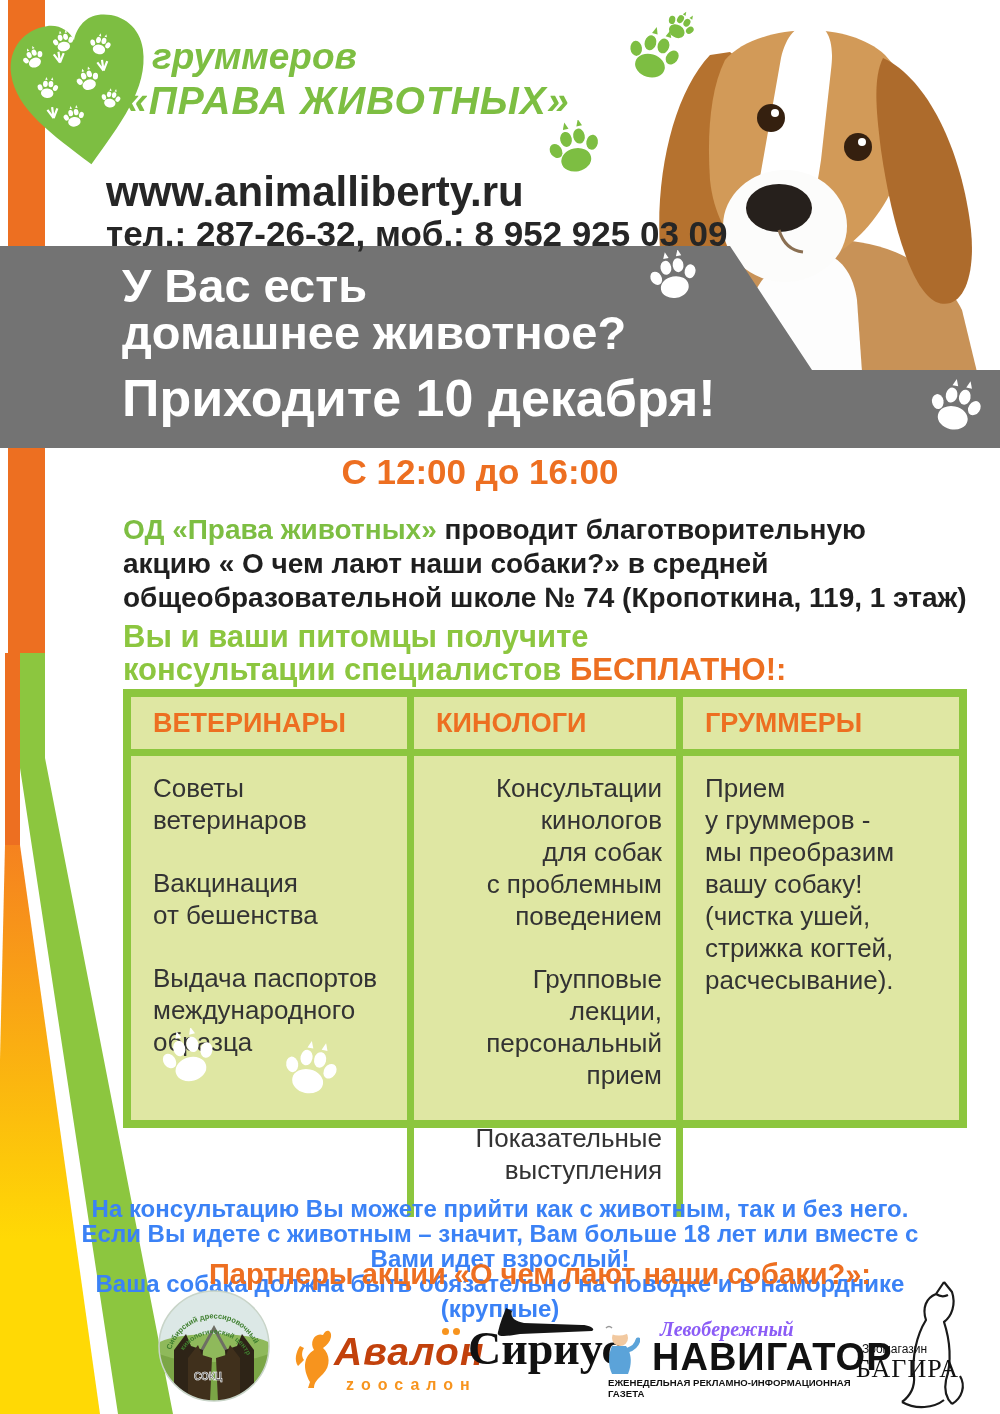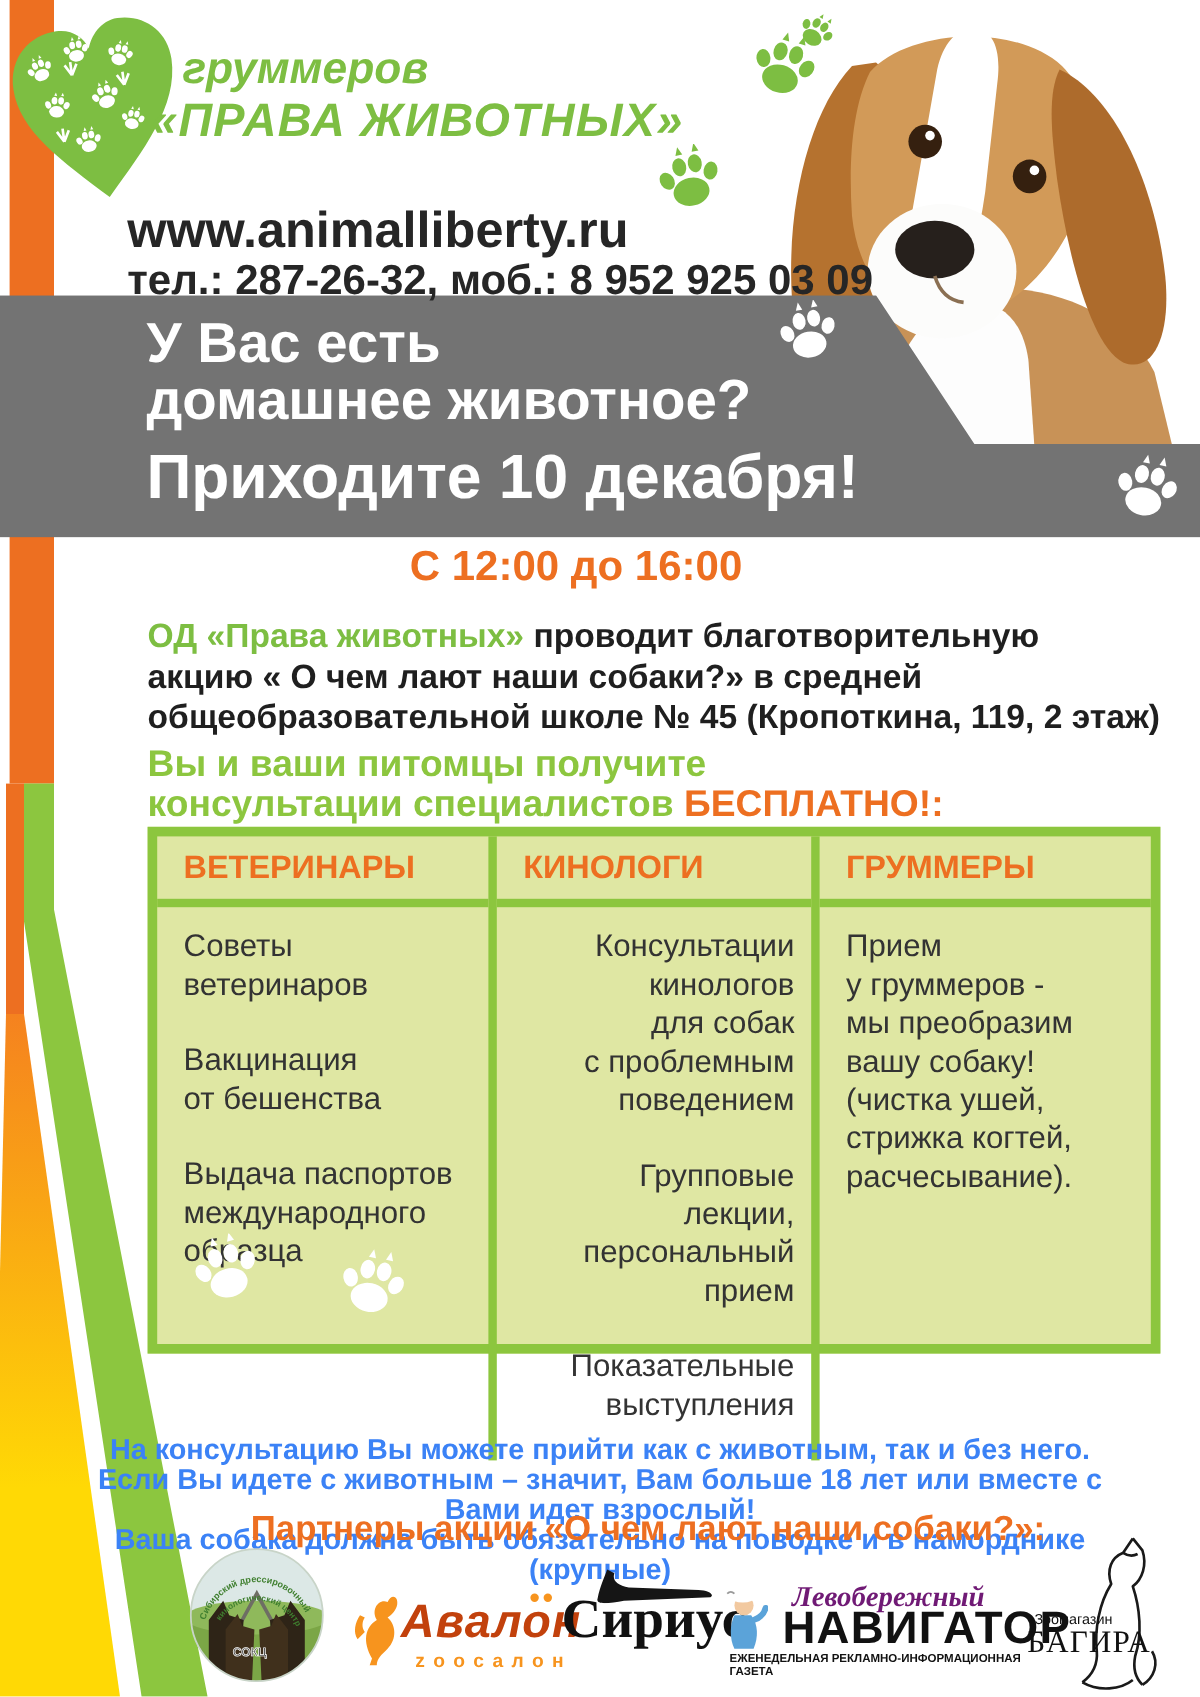--- a/index.html
+++ b/index.html
@@ -51,21 +51,21 @@
          font-weight:bold;font-size:29px;z-index:2;}
 
   
   .logo{z-index:2;}
   .avalon-name{position:absolute;left:44px;top:10px;font-size:39px;font-weight:bold;color:#c2410c;letter-spacing:1px;font-style:italic;}
   .avalon-sub{position:absolute;left:56px;top:56px;font-size:16px;font-weight:bold;color:#F7941E;letter-spacing:7px;}
   .avalon-dot{position:absolute;width:7px;height:7px;border-radius:50%;background:#F7941E;}
   .sirius-name{position:absolute;left:0px;top:20px;font-family:"Liberation Serif",serif;font-weight:bold;
                font-size:46px;color:#111;letter-spacing:0px;}
   .nav-script{position:absolute;left:58px;top:-2px;font-family:"Liberation Serif",serif;font-style:italic;
-              font-weight:bold;font-size:24px;color:#701a75;}
+              font-weight:bold;font-size:20px;color:#8b5cf6;}
   .nav-name{position:absolute;left:38px;top:16px;font-size:38px;font-weight:900;color:#111;letter-spacing:1px;margin-left:12px;}
   .nav-sub{position:absolute;left:6px;top:57px;font-size:9.6px;font-weight:bold;color:#111;}
   .bagira-type{position:absolute;left:10px;top:64px;font-size:12px;color:#111;}
   .bagira-name{position:absolute;left:4px;top:76px;font-family:"Liberation Serif",serif;font-size:26px;color:#111;letter-spacing:1px;}
 </style>
 </head>
 <body>
 
 <div class="poster">
 
@@ -160,21 +160,21 @@
     <svg class="abs" style="left:926px;top:132px;color:#fff" width="58" height="58" viewBox="0 0 100 100">
         <use href="#paw" fill="currentColor" transform="rotate(12 50 50)"></use>
       </svg>
   </div>
 
   <div class="time">С 12:00 до 16:00</div>
 
   <div class="intro">
     <div><span class="green-t">ОД «Права животных»</span><span> проводит  благотворительную</span></div>
     <div>акцию « О чем лают наши собаки?» в средней</div>
-    <div>общеобразовательной школе № 45 (Кропоткина, 119, 2 этаж)</div>
+    <div>общеобразовательной школе № 74 (Кропоткина, 119, 1 этаж)</div>
   </div>
 
   <div class="offer">
     <div>Вы и ваши питомцы получите</div>
     <div><span>консультации специалистов </span><span class="free">БЕСПЛАТНО!:</span></div>
   </div>
 
   <div class="info-table">
     <div class="col">
       <div class="col-h">ВЕТЕРИНАРЫ</div>

